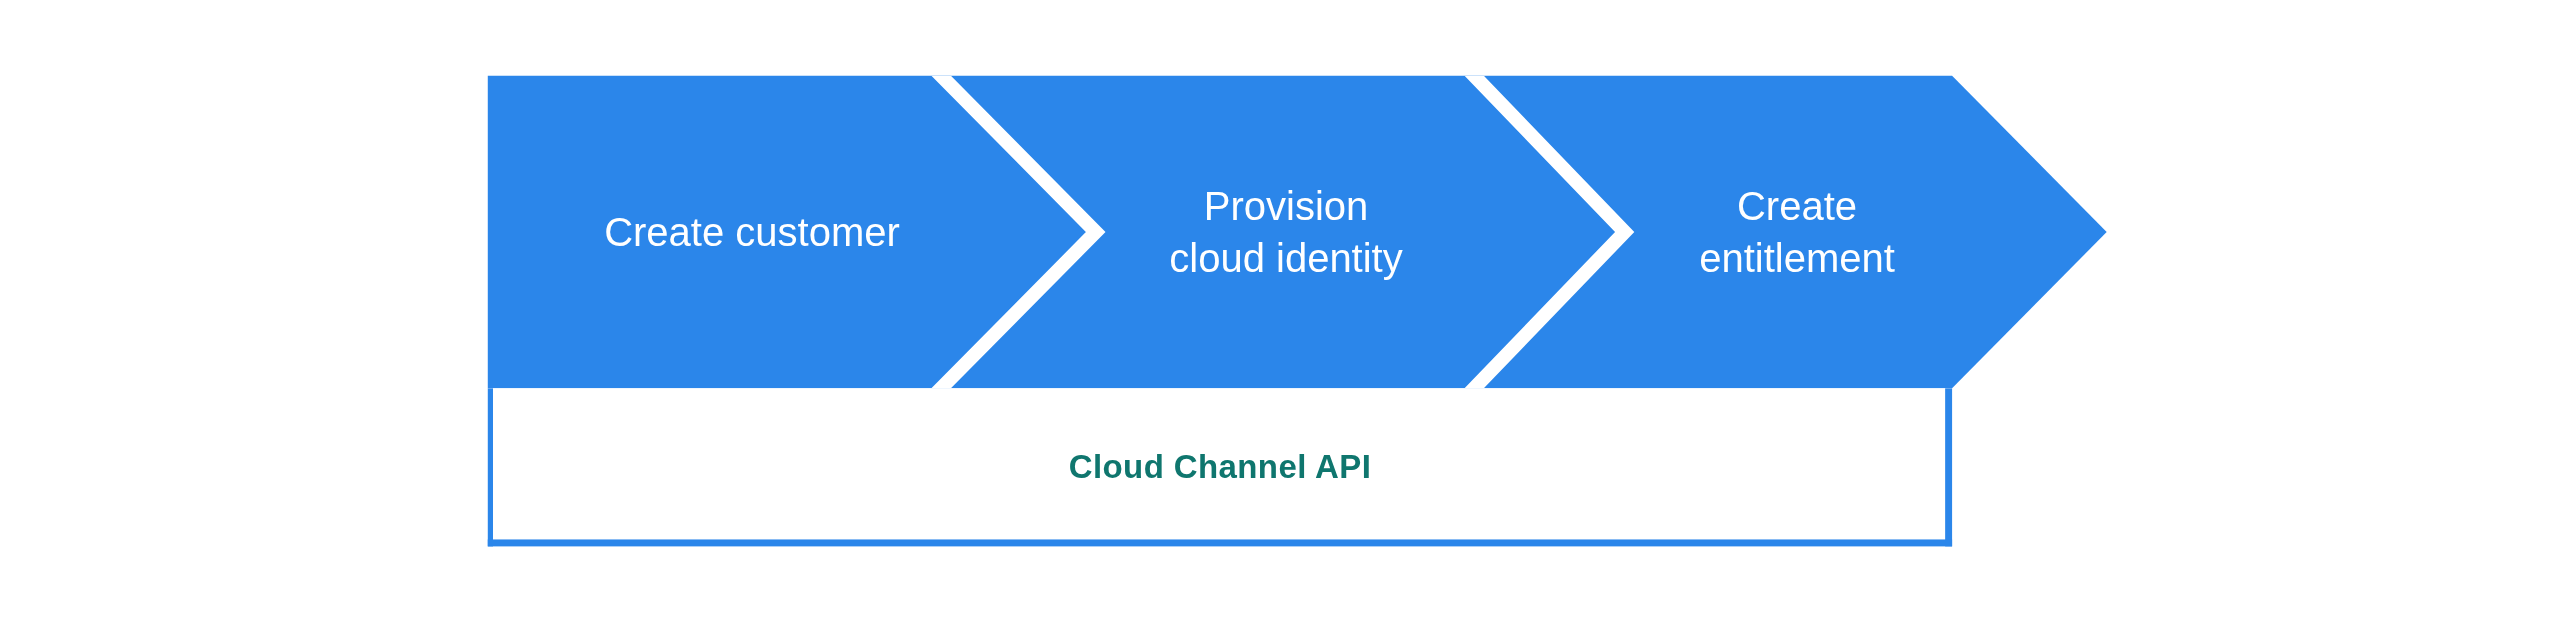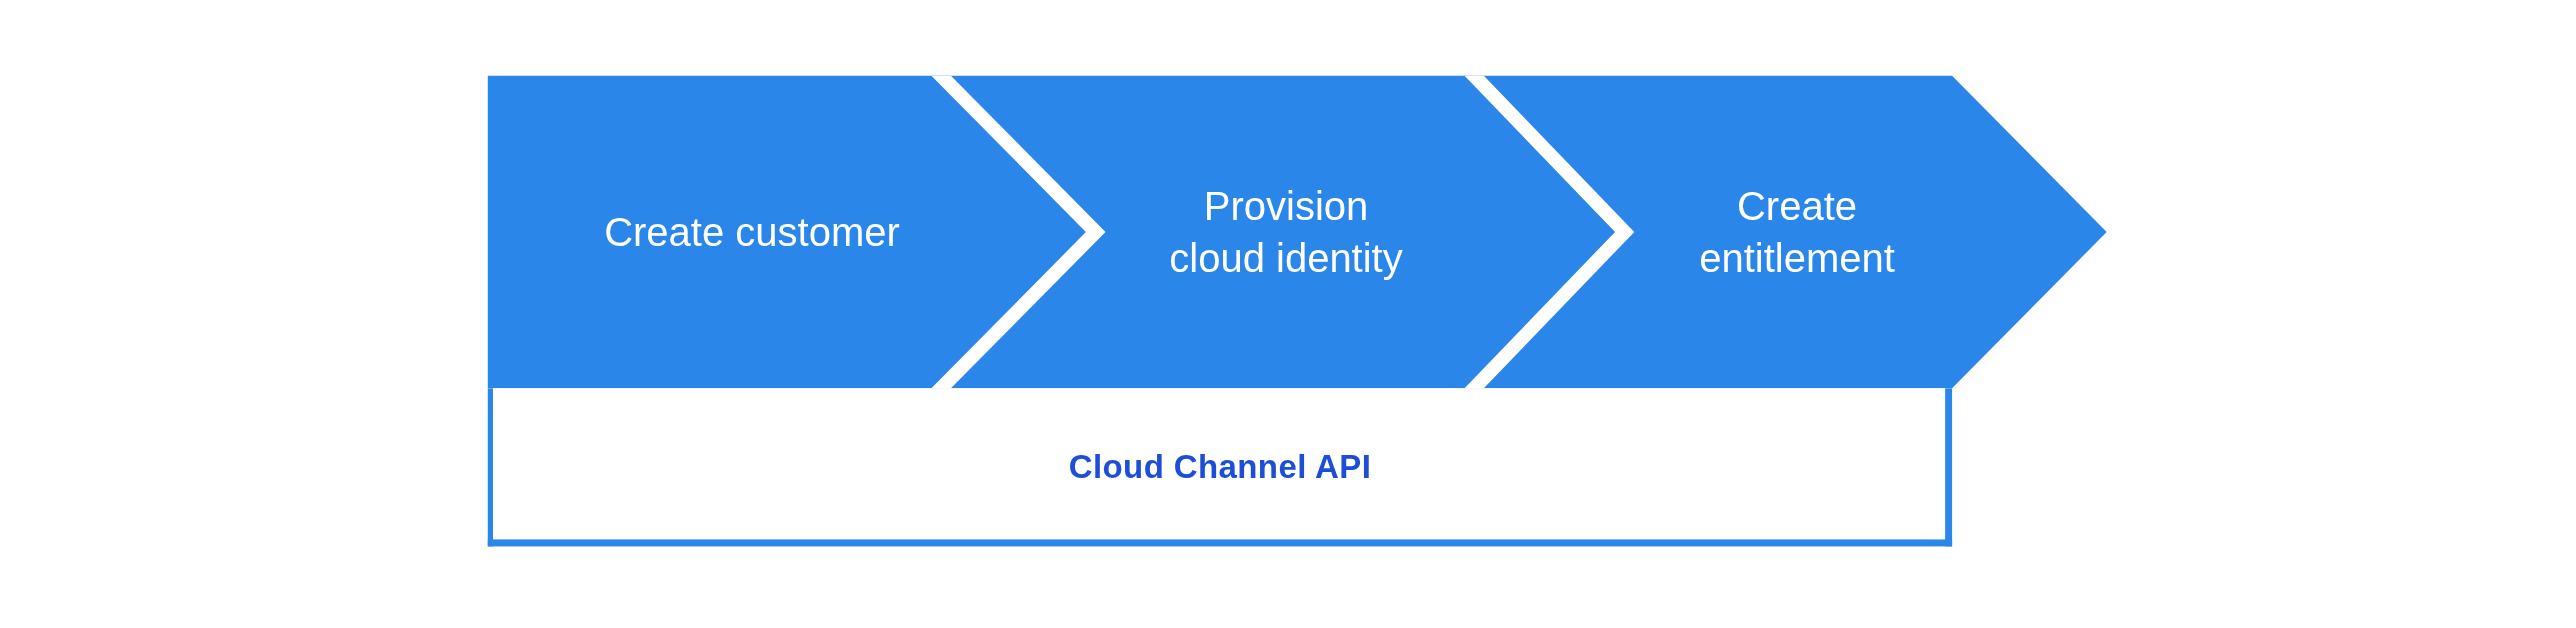--- a/index.html
+++ b/index.html
@@ -39,21 +39,21 @@
     font-weight: 400;
   }
   .step-label span { display: block; }
   .base-label {
     position: absolute;
     left: 1196px;
     top: 467px;
     transform: translate(-50%, -50%);
     font-size: 33px;
     font-weight: bold;
-    color: #1d4ed8;
+    color: #0f766e;
     white-space: nowrap;
     letter-spacing: 0.4px;
   }
 </style>
 </head>
 <body>
 
 <div class="canvas">
 
   <svg class="diagram-svg" width="2576" height="629" viewBox="0 0 2966 724">

